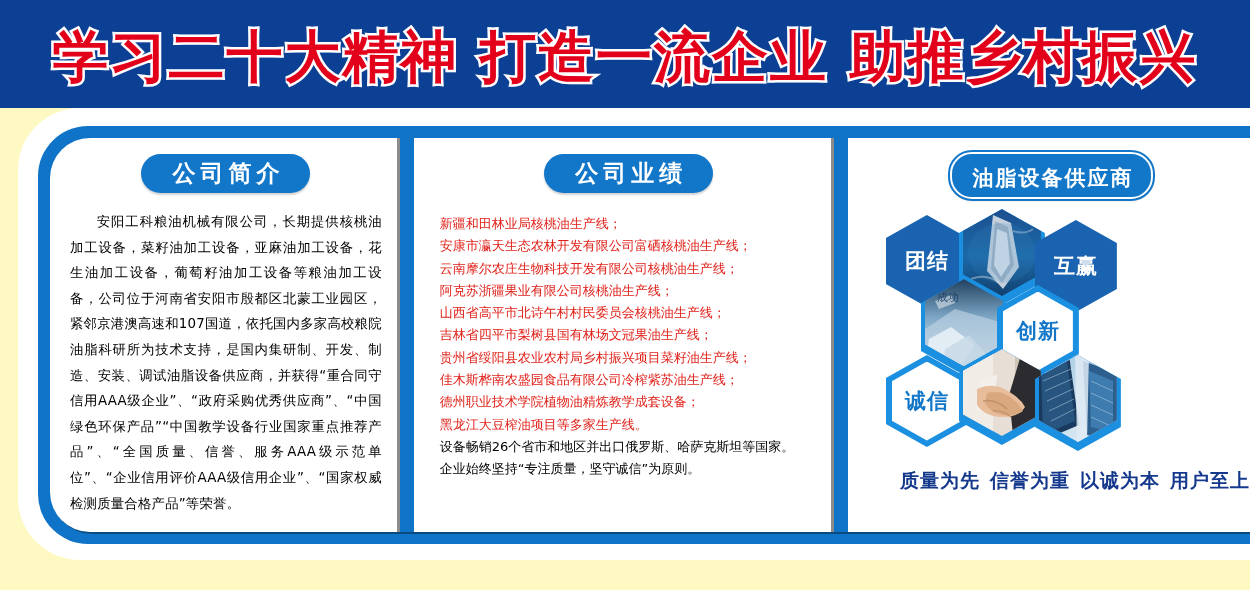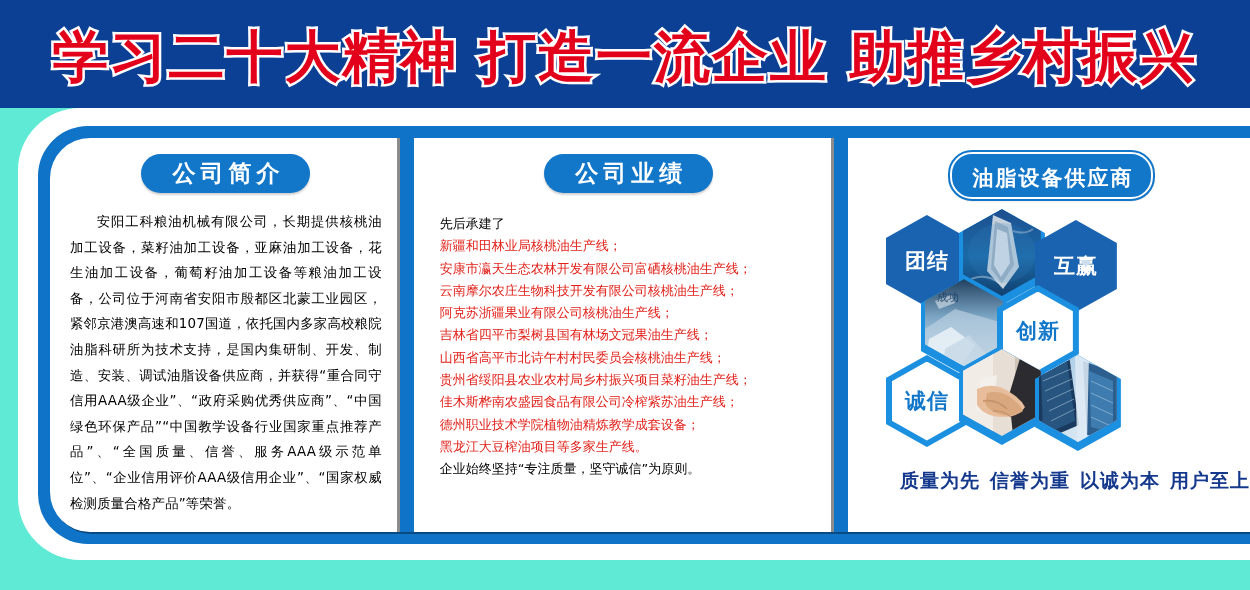--- a/index.html
+++ b/index.html
@@ -9,21 +9,21 @@
   }
   body {
     font-family: "DejaVu Sans", "Liberation Sans", sans-serif;
   }
 
   #poster {
     position: relative;
     width: 1250px;
     height: 590px;
     overflow: hidden;
-    background: #5eead4;
+    background: #fef9c3;
   }
 
   
   .header-band {
     position: absolute;
     left: 0; top: 0;
     width: 1250px;
     height: 108px;
     background: #0b4094;
     z-index: 5;
@@ -266,33 +266,33 @@
       <div class="intro-body">安阳工科粮油机械有限公司，长期提供核桃油加工设备，菜籽油加工设备，亚麻油加工设备，花生油加工设备，葡萄籽油加工设备等粮油加工设备，公司位于河南省安阳市殷都区北蒙工业园区，紧邻京港澳高速和107国道，依托国内多家高校粮院油脂科研所为技术支持，是国内集研制、开发、制造、安装、调试油脂设备供应商，并获得“重合同守信用AAA级企业”、“政府采购优秀供应商”、“中国绿色环保产品”“中国教学设备行业国家重点推荐产品”、“全国质量、信誉、服务AAA级示范单位”、“企业信用评价AAA级信用企业”、“国家权威检测质量合格产品”等荣誉。</div>
     </div>
 
     <div class="divider"></div>
 
     <div class="col col-mid">
       <div class="pill-wrap">
         <span class="pill">公司业绩</span>
       </div>
       <div class="perf-body">
-        <div class="perf-line">先后承建了</div>
 
         <div class="perf-line red">新疆和田林业局核桃油生产线；</div>
         <div class="perf-line red">安康市瀛天生态农林开发有限公司富硒核桃油生产线；</div>
         <div class="perf-line red">云南摩尔农庄生物科技开发有限公司核桃油生产线；</div>
         <div class="perf-line red">阿克苏浙疆果业有限公司核桃油生产线；</div>
+        <div class="perf-line red">山西省高平市北诗午村村民委员会核桃油生产线；</div>
         <div class="perf-line red">吉林省四平市梨树县国有林场文冠果油生产线；</div>
-        <div class="perf-line red">山西省高平市北诗午村村民委员会核桃油生产线；</div>
         <div class="perf-line red">贵州省绥阳县农业农村局乡村振兴项目菜籽油生产线；</div>
         <div class="perf-line red">佳木斯桦南农盛园食品有限公司冷榨紫苏油生产线；</div>
         <div class="perf-line red">德州职业技术学院植物油精炼教学成套设备；</div>
         <div class="perf-line red">黑龙江大豆榨油项目等多家生产线。</div>
 
+        <div class="perf-line">设备畅销26个省市和地区并出口俄罗斯、哈萨克斯坦等国家。</div>
         <div class="perf-line">企业始终坚持“专注质量，坚守诚信”为原则。</div>
       </div>
     </div>
 
     <div class="divider"></div>
 
     <div class="col col-right">
       <div class="pill-wrap">
         <span class="pill pill-right">油脂设备供应商</span>
       </div>

